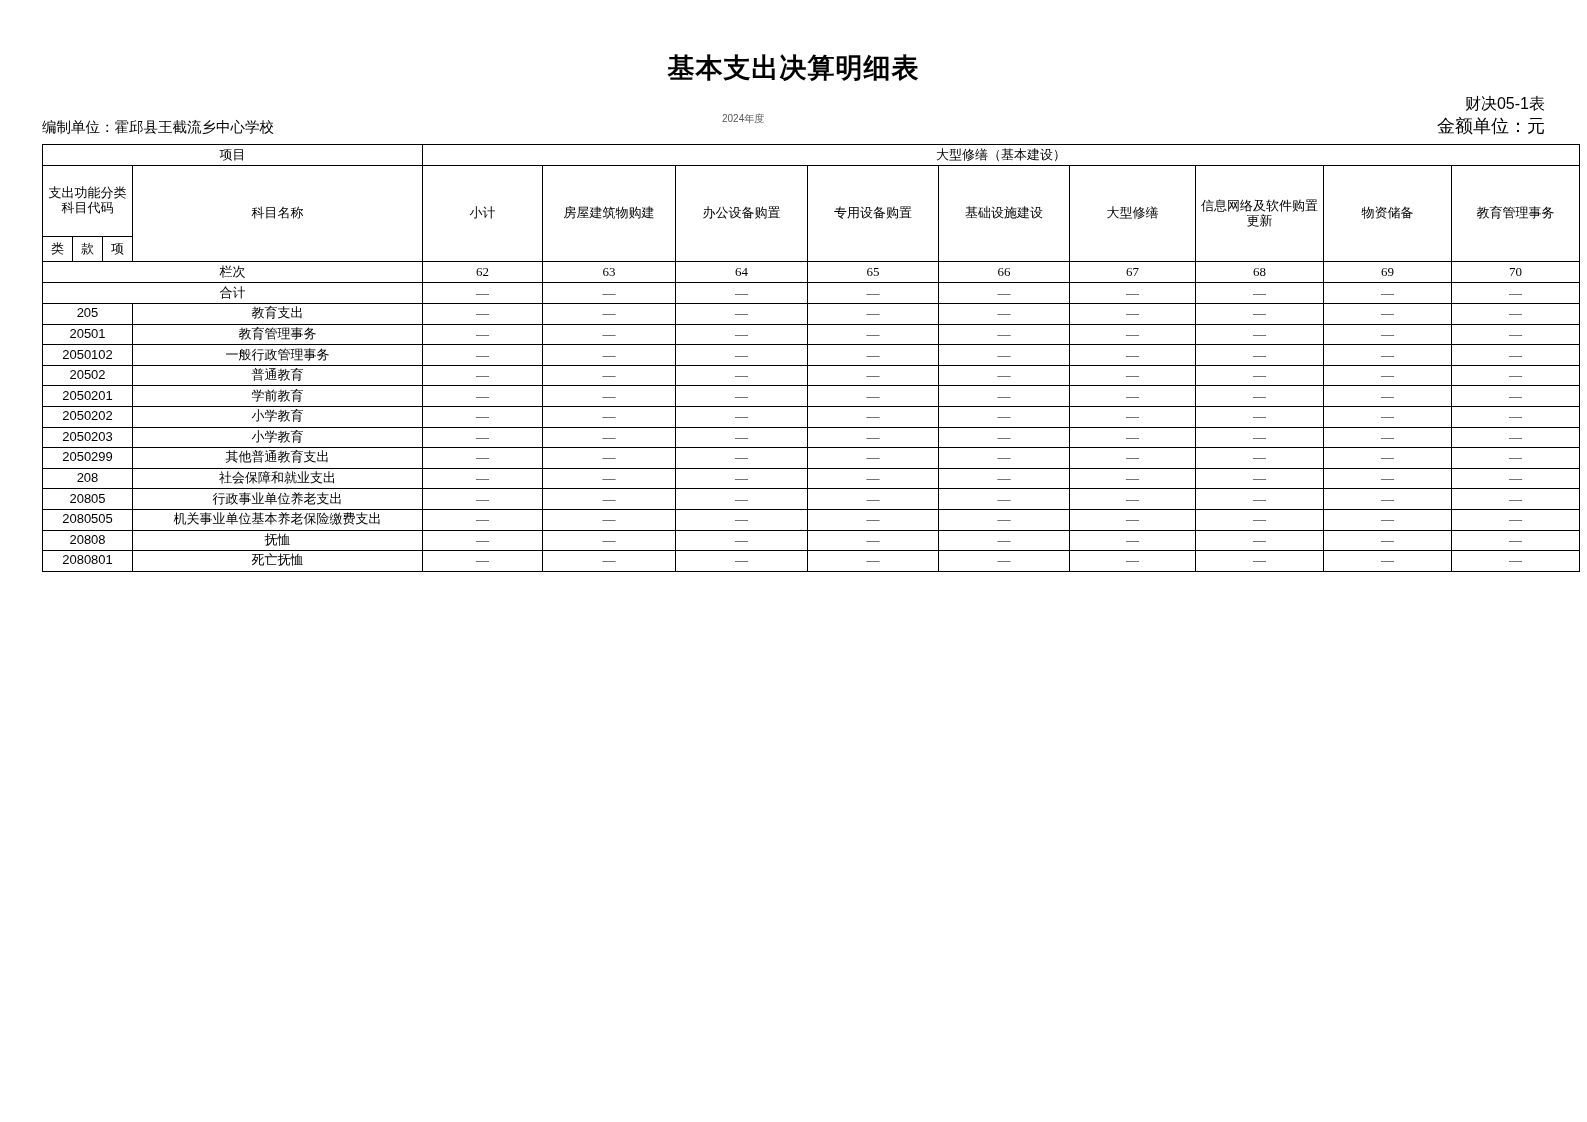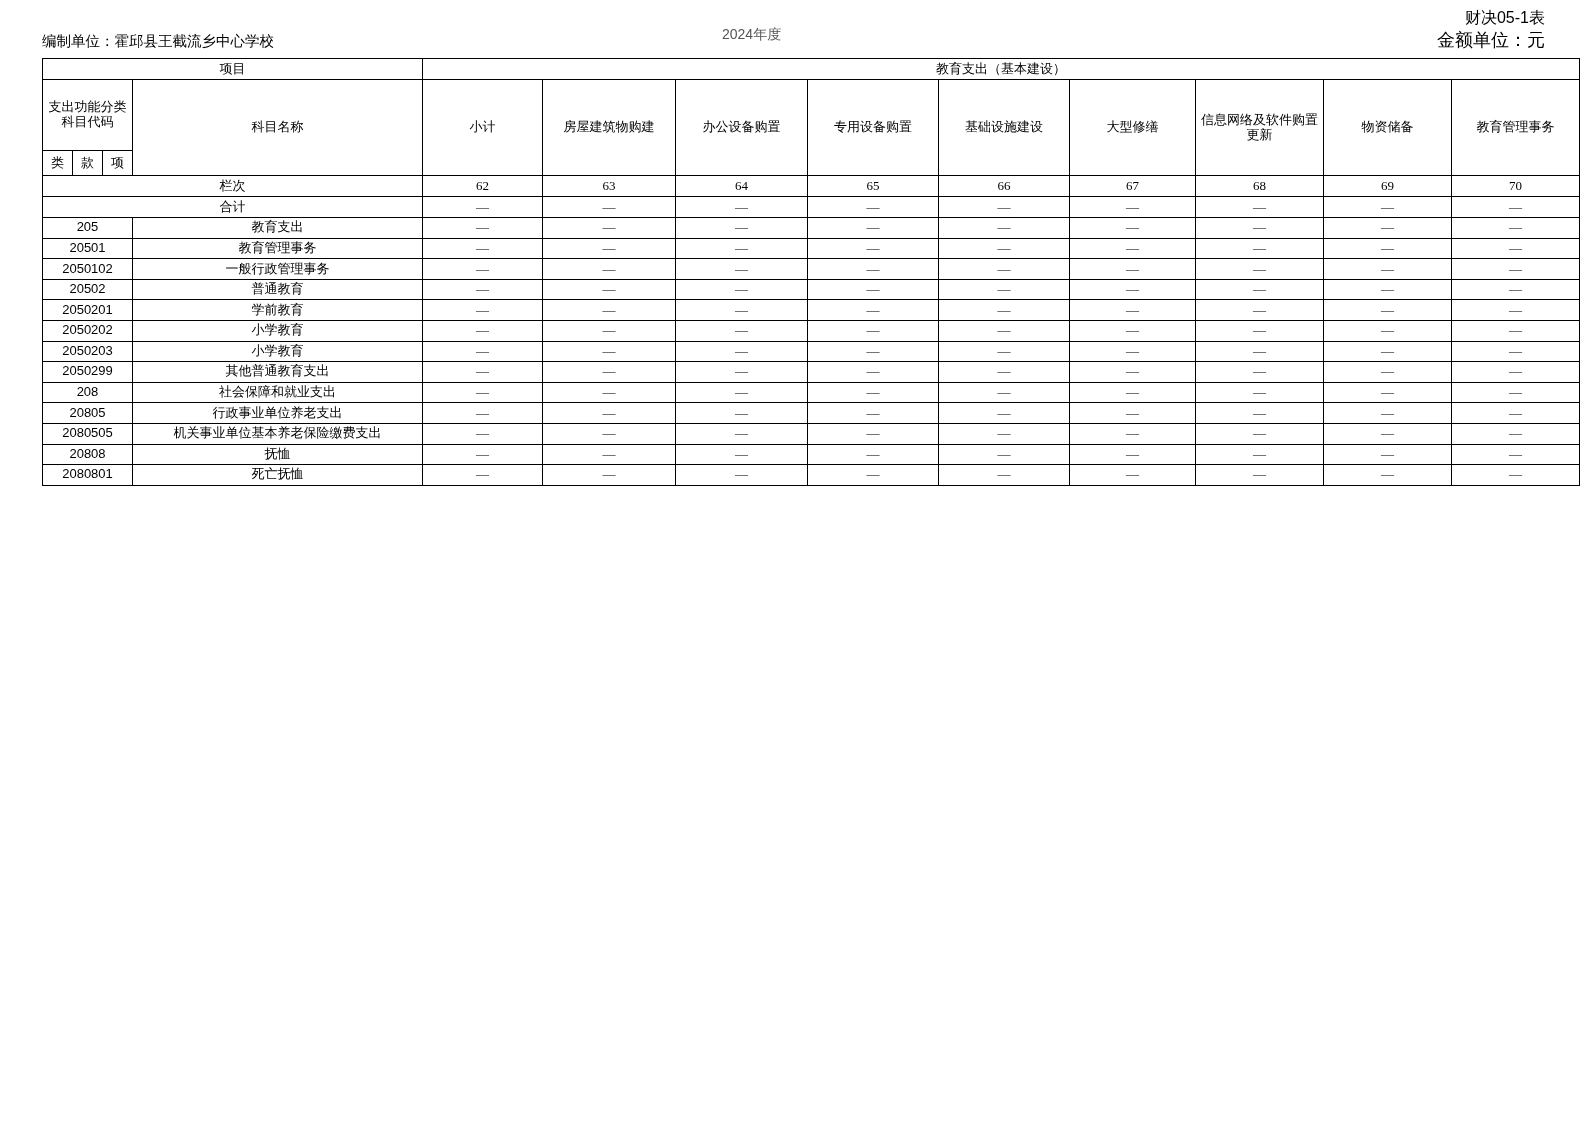--- a/index.html
+++ b/index.html
@@ -39,21 +39,21 @@
     left: 42px;
     top: 4px;
     font-size: 14.5px;
     font-family: Liberation Sans, sans-serif;
     margin-top: 8px;
   }
   .meta-year {
     position: absolute;
     left: 722px;
     top: 6px;
-    font-size: 14px;
+    font-size: 10px;
     color: #555;
     font-family: "Liberation Sans", "DejaVu Sans", sans-serif;
   }
   .meta-form-no {
     position: absolute;
     right: 42px;
     top: -12px;
     font-size: 16px;
     font-family: "Liberation Sans", "DejaVu Sans", sans-serif;
   }
@@ -136,20 +136,21 @@
   td.val {
     font-size: 13px;
     color: #222;
   }
 </style>
 </head>
 <body>
 
 <div class="page">
 
+  <div class="doc-title">基本支出决算明细表</div>
 
   <div class="meta-row">
     <div class="meta-unit">
       <span>编制单位：</span><span>霍邱县王截流乡中心学校</span>
     </div>
     <div class="meta-year">2024年度</div>
     <div class="meta-form-no">财决05-1表</div>
     <div class="meta-amount-unit">金额单位：元</div>
   </div>
 
@@ -165,21 +166,21 @@
       <col style="width:131px">
       <col style="width:131px">
       <col style="width:126px">
       <col style="width:128px">
       <col style="width:128px">
       <col style="width:128px">
     </colgroup>
     <tbody>
       <tr>
         <td class="h-project" colspan="4">项目</td>
-        <td class="h-capital" colspan="9">教育支出（基本建设）</td>
+        <td class="h-capital" colspan="9">大型修缮（基本建设）</td>
       </tr>
       <tr>
         <td class="h-code" colspan="3" rowspan="1">支出功能分类科目代码</td>
         <td class="h-name" rowspan="2">科目名称</td>
         <td class="h-col" rowspan="2">小计</td>
         <td class="h-col" rowspan="2">房屋建筑物购建</td>
         <td class="h-col" rowspan="2">办公设备购置</td>
         <td class="h-col" rowspan="2">专用设备购置</td>
         <td class="h-col" rowspan="2">基础设施建设</td>
         <td class="h-col" rowspan="2">大型修缮</td>

